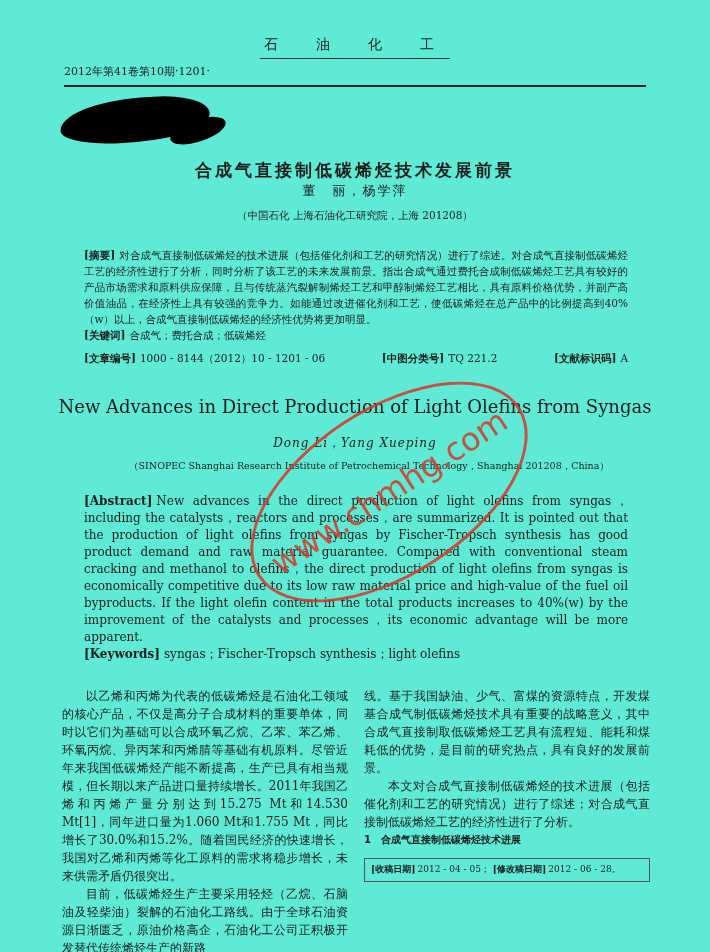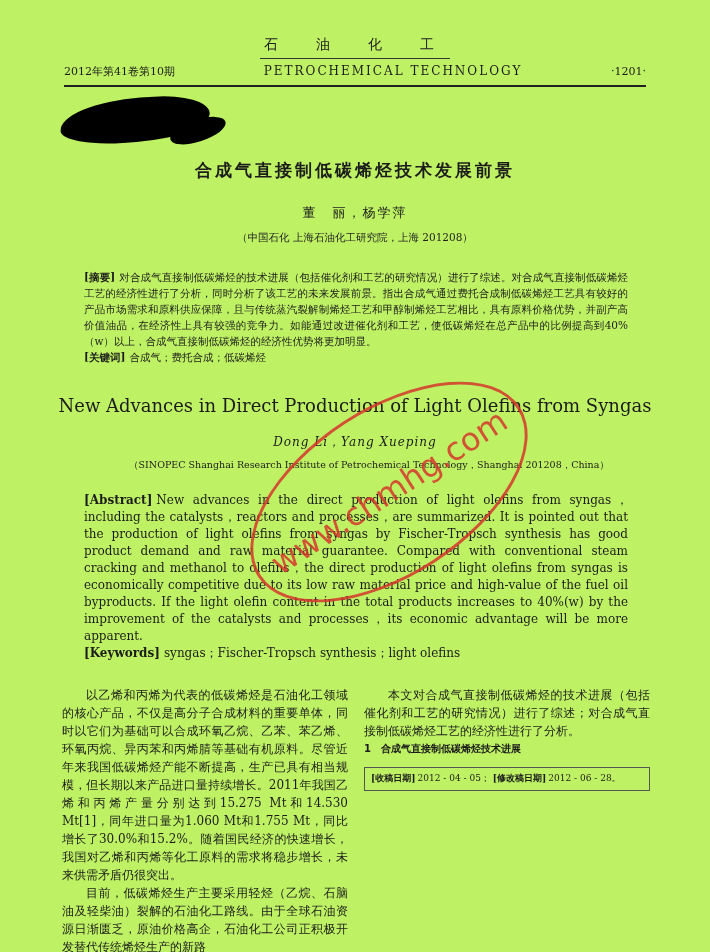--- a/index.html
+++ b/index.html
@@ -1,34 +1,34 @@
 <!DOCTYPE html>
 <html><head>
 <meta charset="utf-8">
 <style>
   html,body{margin:0;padding:0;background:#e9e9e6;}
   .page{
     position:relative;width:710px;height:952px;margin:0 auto;
-    background:#bef264;color:#1c1c1c;overflow:hidden;
+    background:#5eead4;color:#1c1c1c;overflow:hidden;
     font-family:"DejaVu Serif","Liberation Serif",serif;
   }
   
   .header{margin:36px 64px 0 64px;border-bottom:2px solid #222;padding-bottom:6px;}
   .journal-cn{text-align:center;font-size:14px;letter-spacing:12px;color:#222;}
   .header-rule-short{width:190px;height:1px;background:#333;margin:4px auto 5px auto;}
-  .header-row{display:flex;justify-content:space-between;align-items:baseline;font-size:11px;}
+  .header-row{display:flex;align-items:baseline;font-size:11px;}
   .journal-en{letter-spacing:2px;font-size:12px;}
   
   .ink-blob{position:absolute;left:60px;top:98px;width:150px;height:44px;background:#000;
     border-radius:60% 40% 55% 45%/70% 50% 60% 40%;transform:rotate(-4deg);}
   .ink-blob::after{content:"";position:absolute;right:-16px;bottom:-4px;width:58px;height:22px;
     background:#000;border-radius:50%;transform:rotate(-14deg);}
   
   .title-cn{margin-top:72px;text-align:center;font-size:17px;font-weight:bold;letter-spacing:3px;}
-  .authors-cn{margin-top:22px;text-align:center;font-size:13px;letter-spacing:2px;}
+  .authors-cn{text-align:center;font-size:13px;letter-spacing:2px;}
   .affil-cn{margin-top:9px;text-align:center;font-size:10.5px;color:#222;}
   
   .abs-wrap{margin:24px 82px 0 84px;font-size:10.5px;line-height:16px;text-align:justify;}
   .abs-wrap p{margin:0;}
   .lbl{font-weight:bold;margin-right:4px;}
   .kw-row{margin-top:5px;}
   .info-row{margin-top:7px;display:flex;justify-content:space-between;font-size:10.5px;}
   .info-row .pair{white-space:nowrap;}
   
   .title-en{margin-top:30px;text-align:center;font-size:18px;font-weight:normal;}
@@ -57,21 +57,20 @@
 </head>
 <body>
 
 <div class="page">
 
   <div class="header">
     <div class="journal-cn">石　油　化　工</div>
     <div class="header-rule-short"></div>
     <div class="header-row">
       <span>2012年第41卷第10期</span>
-      <span class="journal-en">PETROCHEMICAL  TECHNOLOGY</span>
       <span>·1201·</span>
     </div>
   </div>
 
   <div class="ink-blob"></div>
 
   <div class="watermark" style="color: rgb(214, 56, 44);">
     <div class="oval"></div>
     <div class="wm-text">www.chmhg.com</div>
   </div>
@@ -80,20 +79,31 @@
   <div class="authors-cn">董　丽，杨学萍</div>
   <div class="affil-cn">（中国石化 上海石油化工研究院，上海 201208）</div>
 
   <div class="abs-wrap">
     <p>
       <span class="lbl">[摘要]</span><span>对合成气直接制低碳烯烃的技术进展（包括催化剂和工艺的研究情况）进行了综述。对合成气直接制低碳烯烃工艺的经济性进行了分析，同时分析了该工艺的未来发展前景。指出合成气通过费托合成制低碳烯烃工艺具有较好的产品市场需求和原料供应保障，且与传统蒸汽裂解制烯烃工艺和甲醇制烯烃工艺相比，具有原料价格优势，并副产高价值油品，在经济性上具有较强的竞争力。如能通过改进催化剂和工艺，使低碳烯烃在总产品中的比例提高到40%（w）以上，合成气直接制低碳烯烃的经济性优势将更加明显。</span>
     </p>
     <p class="kw-row">
       <span class="lbl">[关键词]</span><span>合成气；费托合成；低碳烯烃</span>
     </p>
+    <div class="info-row">
+      <span class="pair">
+        <span class="lbl">[文章编号]</span><span>1000 - 8144（2012）10 - 1201 - 06</span>
+      </span>
+      <span class="pair">
+        <span class="lbl">[中图分类号]</span><span>TQ 221.2</span>
+      </span>
+      <span class="pair">
+        <span class="lbl">[文献标识码]</span><span>A</span>
+      </span>
+    </div>
   </div>
 
   <div class="title-en">New Advances in Direct Production of Light Olefins from Syngas</div>
   <div class="authors-en">Dong Li，Yang Xueping</div>
   <div class="affil-en">（SINOPEC Shanghai Research Institute of Petrochemical Technology，Shanghai 201208，China）</div>
 
   <div class="abs-en">
     <p>
       <span class="lbl">[Abstract]</span><span>New advances in the direct production of light olefins from syngas，including the catalysts，reactors and processes，are summarized. It is pointed out that the production of light olefins from syngas by Fischer-Tropsch synthesis has good product demand and raw material guarantee. Compared with conventional steam cracking and methanol to olefins，the direct production of light olefins from syngas is economically competitive due to its low raw material price and high-value of the fuel oil byproducts. If the light olefin content in the total products increases to 40%(w) by the improvement of the catalysts and processes，its economic advantage will be more apparent.</span>
     </p>
@@ -101,20 +111,21 @@
       <span class="lbl">[Keywords]</span><span>syngas；Fischer-Tropsch synthesis；light olefins</span>
     </p>
   </div>
 
   <div class="body-cols">
     <div class="col">
       <p class="indent">以乙烯和丙烯为代表的低碳烯烃是石油化工领域的核心产品，不仅是高分子合成材料的重要单体，同时以它们为基础可以合成环氧乙烷、乙苯、苯乙烯、环氧丙烷、异丙苯和丙烯腈等基础有机原料。尽管近年来我国低碳烯烃产能不断提高，生产已具有相当规模，但长期以来产品进口量持续增长。2011年我国乙烯和丙烯产量分别达到15.275 Mt和14.530 Mt[1]，同年进口量为1.060 Mt和1.755 Mt，同比增长了30.0%和15.2%。随着国民经济的快速增长，我国对乙烯和丙烯等化工原料的需求将稳步增长，未来供需矛盾仍很突出。</p>
       <p class="indent">目前，低碳烯烃生产主要采用轻烃（乙烷、石脑油及轻柴油）裂解的石油化工路线。由于全球石油资源日渐匮乏，原油价格高企，石油化工公司正积极开发替代传统烯烃生产的新路</p>
     </div>
     <div class="col">
+      <p>线。基于我国缺油、少气、富煤的资源特点，开发煤基合成气制低碳烯烃技术具有重要的战略意义，其中合成气直接制取低碳烯烃工艺具有流程短、能耗和煤耗低的优势，是目前的研究热点，具有良好的发展前景。</p>
       <p class="indent">本文对合成气直接制低碳烯烃的技术进展（包括催化剂和工艺的研究情况）进行了综述；对合成气直接制低碳烯烃工艺的经济性进行了分析。</p>
       <p class="sec-heading">1　合成气直接制低碳烯烃技术进展</p>
       <div class="footnote">
         <div>
           <span class="lbl">[收稿日期]</span><span>2012 - 04 - 05；</span>
           <span class="lbl">[修改稿日期]</span><span>2012 - 06 - 28。</span>
         </div>
         <div>
           
         </div>

